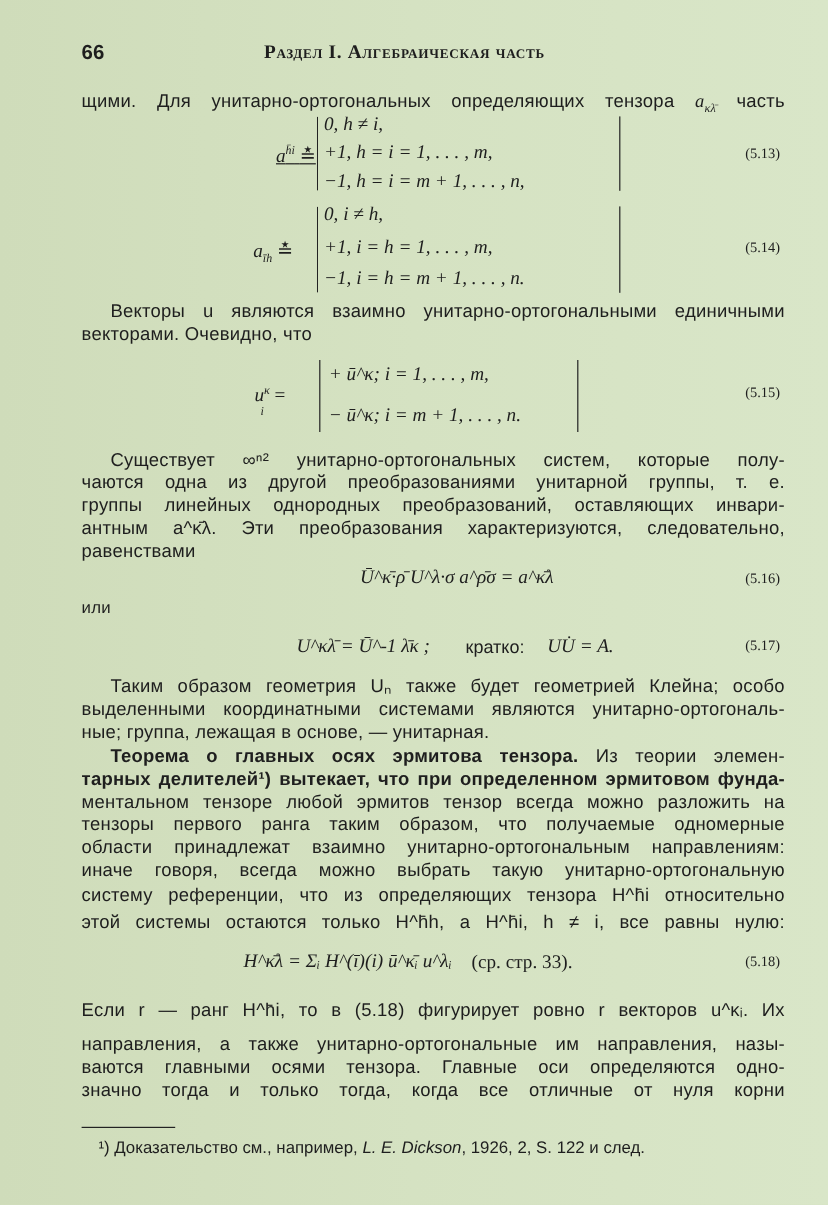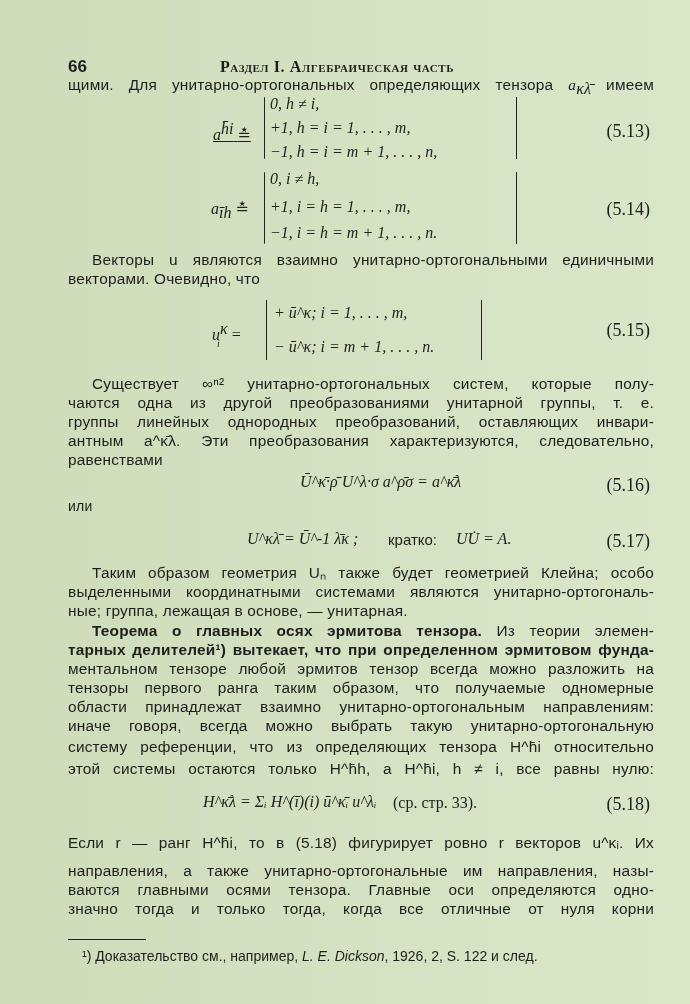--- a/index.html
+++ b/index.html
@@ -5,53 +5,53 @@
   html, body { margin: 0; padding: 0; }
   body {
     width: 690px; height: 1004px; overflow: hidden;
     background: #d3e0bf;
     font-family: "Liberation Serif", "DejaVu Serif", serif;
     color: #1e1e1e;
     position: relative;
   }
   .page { position: absolute; left: 0; top: 0; width: 690px; height: 1004px;
     background: linear-gradient(90deg, #cfdcba 0%, #d5e2c2 50%, #d9e6c8 100%); }
-  .abs { position: absolute; margin-top: 23px; }
+  .abs { position: absolute; }
   .pagenum { left: 68px; top: 34px; font-family: "Liberation Sans", sans-serif; font-size: 17px; font-weight: bold; }
   .running { left: 220px; top: 35px; font-size: 16px; letter-spacing: 0.6px; font-variant: small-caps; font-weight: bold; }
   .line { position: absolute; left: 68px; width: 586px; font-size: 15.4px; line-height: 18px; white-space: nowrap;
     text-align: justify; text-align-last: justify; font-family: "Liberation Sans", sans-serif; font-stretch: condensed; letter-spacing: 0.2px; }
   .line.last { text-align-last: left; }
   .line.indent { left: 92px; width: 562px; }
   .math { position: absolute; font-family: "Liberation Serif", serif; font-size: 16px; white-space: nowrap; }
-  .eqno { position: absolute; right: 40px; font-family: "Liberation Serif", serif; font-size: 18px; }
+  .eqno { position: absolute; right: 40px; font-family: "Liberation Serif", serif; font-size: 12px; }
   i, .it { font-style: italic; }
   b.bold { font-weight: bold; }
   .brace-l { position: absolute; border-left: 1.6px solid #222; border-radius: 6px 0 0 6px; }
   .bar-r { position: absolute; border-right: 1.4px solid #222; }
-  sup, sub { font-size: 16px; }
+  sup, sub { font-size: 10px; }
   .rule { position: absolute; left: 68px; top: 939px; width: 78px; border-top: 1.2px solid #222; }
   .foot { position: absolute; left: 82px; top: 948px; font-size: 14px; font-family: "Liberation Sans", sans-serif; white-space: nowrap; }
 </style>
 </head>
 <body>
 
 <div class="page">
 
   <div class="abs pagenum">66</div>
   <div class="abs running">Раздел I. Алгебраическая часть</div>
 
   <div class="line" style="top:76px;">
     <span>щими. Для унитарно-ортогональных определяющих тензора</span>
     <span class="it" style="font-family:'Liberation Serif',serif;"><span>a</span><sub>κλ̄</sub></span>
-    <span>имеем</span>
+    <span>часть</span>
   </div>
 
   <div>
-    <div class="math" style="left:213px; top:120px;text-decoration:underline;">
+    <div class="math" style="left:230px; top:120px;text-decoration:underline;">
       <span class="it">a</span><sup class="it">h̄i</sup>
       <span>≛</span>
     </div>
     <div class="brace-l" style="left:264px; top:97px; height:62px;"></div>
     <div class="math it" style="left:270px; top:95px;">0,   h ≠ i,</div>
     <div class="math it" style="left:270px; top:119px;">+1,   h = i = 1, . . . , m,</div>
     <div class="math it" style="left:270px; top:143px;">−1,   h = i = m + 1, . . . , n,</div>
     <div class="bar-r" style="left:516px; top:97px; height:62px;"></div>
     <div class="eqno" style="top:121px;">(5.13)</div>
   </div>

